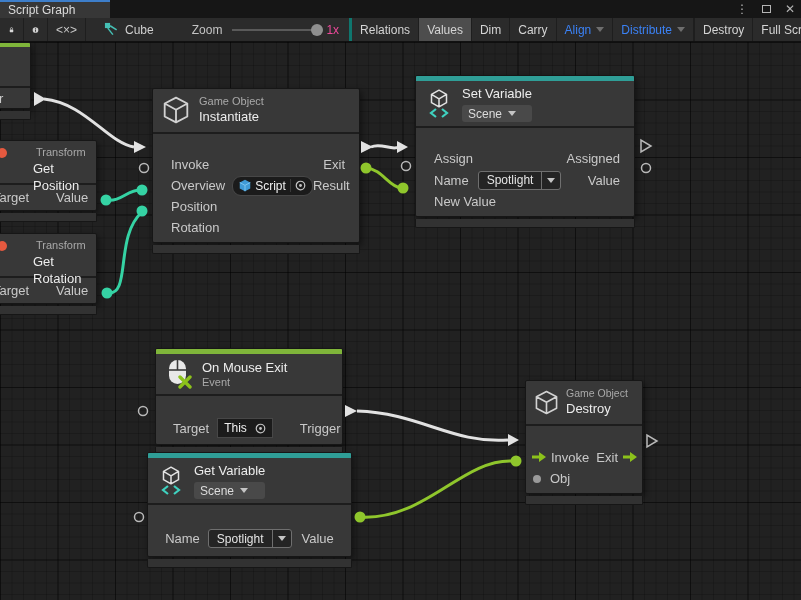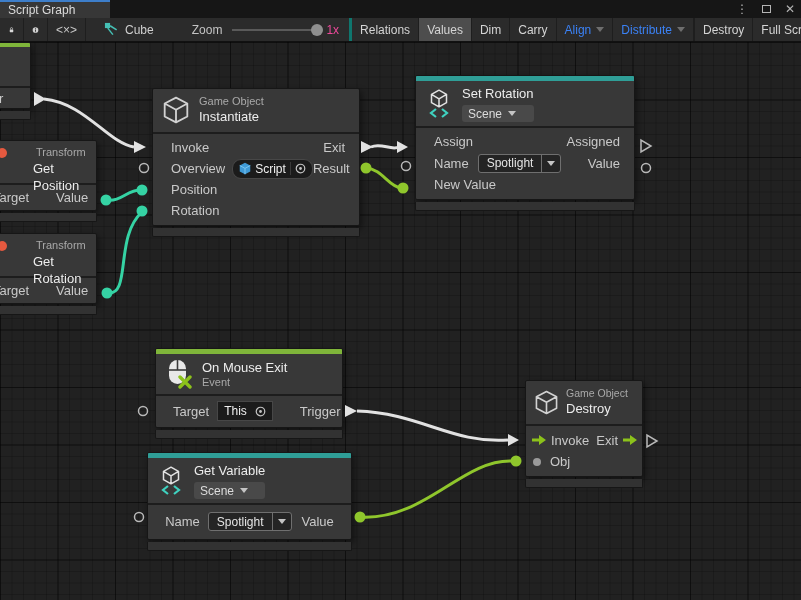--- a/index.html
+++ b/index.html
@@ -42,21 +42,21 @@
 
   .node { position:absolute; z-index:2; color:#c9c9c9; font-size:13px; }
   .n-main { background:#383838; border:1px solid #161616; border-radius:2px; box-shadow:2px 3px 6px rgba(0,0,0,0.45); }
   .n-accent { height:5px; border-radius:1px 1px 0 0; }
   .accent-teal { background:#2f9e97; }
   .accent-green { background:#7fb53a; }
   .n-header { display:flex; align-items:center; gap:10px; padding:6px 12px 7px 10px;border-radius:7px; }
   .n-titles { display:flex; flex-direction:column; justify-content:center; }
   .n-cat { font-size:11px; color:#a9a9a9; line-height:13px; }
   .n-title { font-size:13px; color:#ededed; line-height:17px; }
-  .n-body { border-top:2px solid #1d1d1d; padding:3px 0 4px 0; }
+  .n-body { border-top:2px solid #1d1d1d; padding:20px 0 4px 0; }
   .row { height:21px; display:flex; align-items:center; padding:0 14px 0 18px; }
   .spacer { flex:1 1 auto; }
   .n-footer { height:9px; background:#323232; border:1px solid #161616; border-top:none; margin-top:2px; border-radius:0 0 2px 2px; }
 
   .chip { display:inline-flex; align-items:center; height:17px; background:#494949; border-radius:3px;
           padding:0 6px; font-size:12px; color:#dcdcdc; margin-top:3px; cursor:default; }
   .pill-drop { display:inline-flex; align-items:center; height:19px; background:#242424;
                border:1px solid #6f6f6f; border-radius:3px; font-size:12px; color:#e4e4e4; cursor:default; }
   .pill-drop .pd-label { padding:0 8px; }
   .pill-drop .pd-arrow { border-left:1px solid #6f6f6f; align-self:stretch; display:flex; align-items:center; padding:0 5px; }
@@ -251,21 +251,21 @@
         <div class="n-header" style="padding-top:4px; padding-bottom:4px;">
           <div style="display:flex; flex-direction:column; align-items:center; width:26px;">
             <svg width="20" height="19" viewBox="0 0 24 22">
               <path d="M12 1 L21 6 V16 L12 21 L3 16 V6 Z M3 6 L12 11.5 L21 6 M12 11.5 V21" stroke="#e2e2e2" stroke-width="1.8" fill="none" stroke-linejoin="round"></path>
             </svg>
             <svg width="20" height="10" viewBox="0 0 20 10">
               <path d="M7 1 L2 5 L7 9 M13 1 L18 5 L13 9" stroke="#3fd2c0" stroke-width="2.2" fill="none"></path>
             </svg>
           </div>
           <div class="n-titles">
-            <span class="n-title">Set Rotation</span>
+            <span class="n-title">Set Variable</span>
             <span class="chip">
               <span>Scene</span>
                 <span class="caret" style="margin-left:6px; border-top-color:#c4c4c4;"></span>
             </span>
           </div>
         </div>
         <div class="n-body">
           <div class="row">
             <span>Assign</span>
             <span class="spacer"></span>

